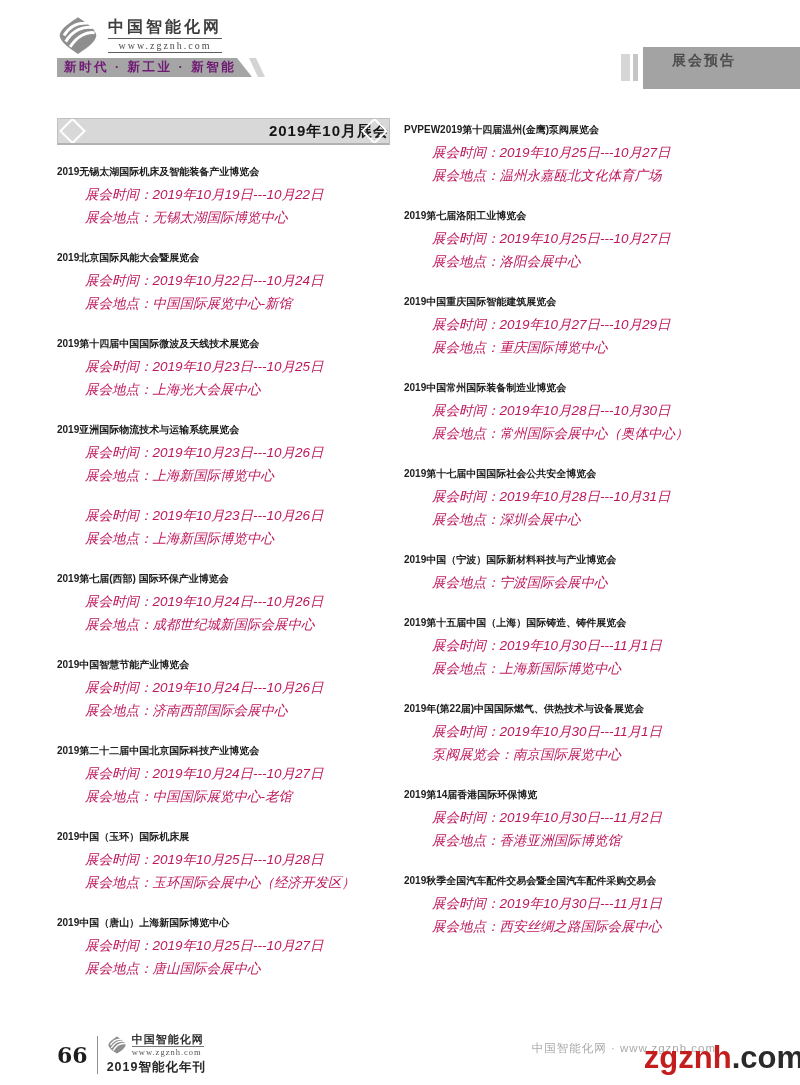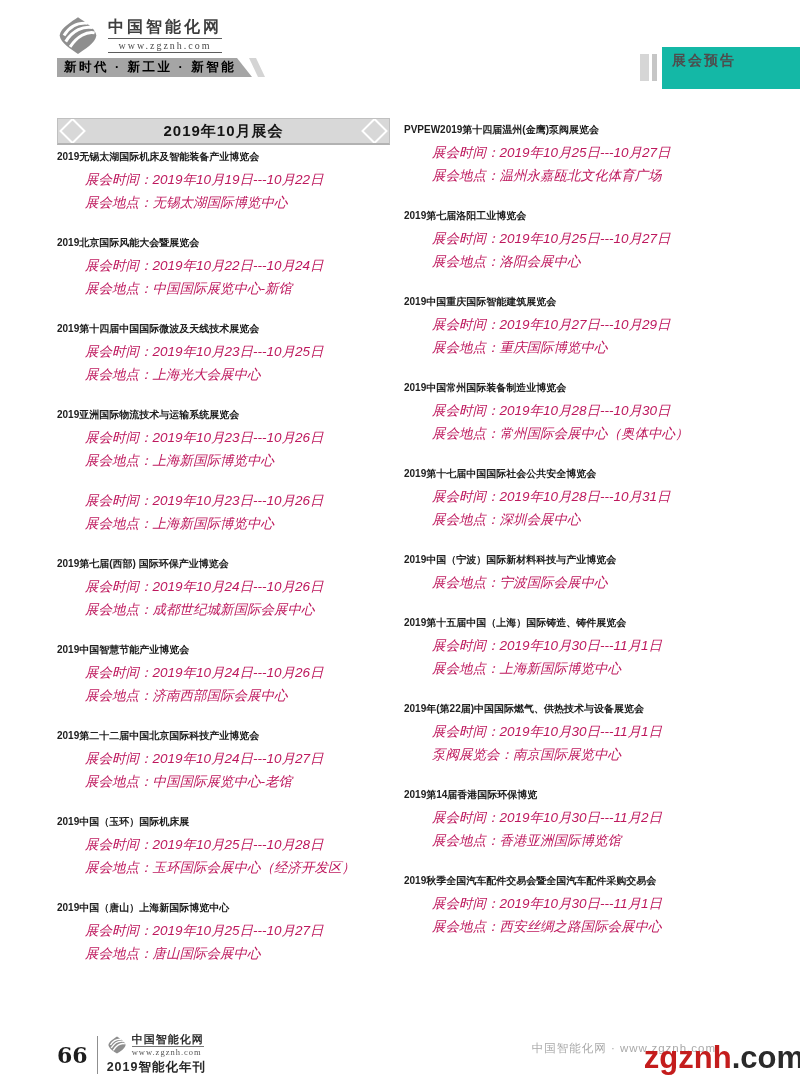--- a/index.html
+++ b/index.html
@@ -13,44 +13,44 @@
   .brand svg{display:block;}
   .brand-name{font-size:16px;font-weight:bold;color:#3e3e3e;letter-spacing:3px;line-height:18px;}
   .brand-url{
     font-family:"Liberation Serif","DejaVu Serif",serif;
     font-size:10px;color:#4a4a4a;letter-spacing:2px;text-align:center;
     border-top:1px solid #5c5c5c;border-bottom:1px solid #5c5c5c;
     padding:1px 2px;margin-top:2px;
   }
   .ribbon{
     position:absolute;top:58px;left:57px;width:188px;height:19px;
-    background:#a5a5a5;color:#000000;font-size:12.5px;font-weight:bold;
+    background:#a5a5a5;color:#701a75;font-size:12.5px;font-weight:bold;
     letter-spacing:2.5px;line-height:19px;padding-left:7px;
     clip-path:polygon(0 0,calc(100% - 15px) 0,100% 100%,0 100%);
   }
   .ribbon-tail{
     position:absolute;top:58px;left:247px;width:18px;height:19px;background:#d4d4d4;
     clip-path:polygon(2px 0,9px 0,18px 100%,11px 100%);
   }
   .section-tag{position:absolute;top:54px;right:0;height:27px;display:flex;align-items:center;}
   .tag-bar1{width:9px;height:27px;background:#d6d6d6;margin-right:3px;}
   .tag-bar2{width:5px;height:27px;background:#c6c6c6;margin-right:5px;}
   .tag-box{
-    background:#14b8a6;height:42px;line-height:27px;width:128px;
-    padding-left:10px;font-size:14px;font-weight:bold;color:#4d4d4d;letter-spacing:2px;
+    background:#a3a3a3;height:42px;line-height:27px;width:128px;
+    padding-left:29px;font-size:14px;font-weight:bold;color:#4d4d4d;letter-spacing:2px;
   }
   
   .columns{position:absolute;top:118px;left:57px;display:flex;gap:14px;}
   .col-left{width:333px;flex:none;}
   .col-right{width:352px;flex:none;}
   .month-bar{
     position:relative;height:24px;background:#d8d8d8;
     border:1px solid #c0c0c0;border-bottom:2px solid #b2b2b2;
-    text-align:center;font-size:15px;font-weight:bold;color:#141414;
-    line-height:24px;letter-spacing:1px;margin-bottom:0;overflow:hidden;
+    text-align:right;font-size:15px;font-weight:bold;color:#141414;
+    line-height:24px;letter-spacing:1px;margin-bottom:15px;overflow:hidden;
   }
   .chev{position:absolute;top:50%;width:15px;height:15px;border:2px solid #fff;
     transform:translateY(-50%) rotate(45deg);background:transparent;}
   .chev-l{left:5px;}  .chev-r{right:5px;}
   .entry{margin-bottom:17px;}
   .entry-title{font-size:10px;font-weight:bold;color:#202020;line-height:23px;}
   .col-left .entry-title{white-space:nowrap;}
   .entry-line{font-size:13.5px;color:#be185d;line-height:23px;padding-left:28px;font-style:italic;}
   
   .footer{position:absolute;left:57px;right:0;bottom:6px;height:48px;}

